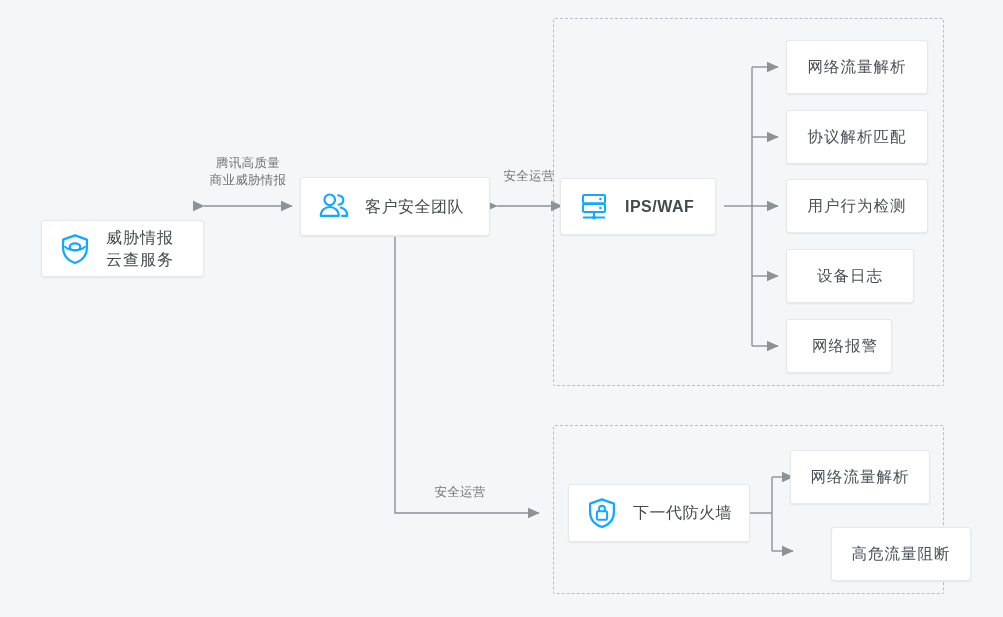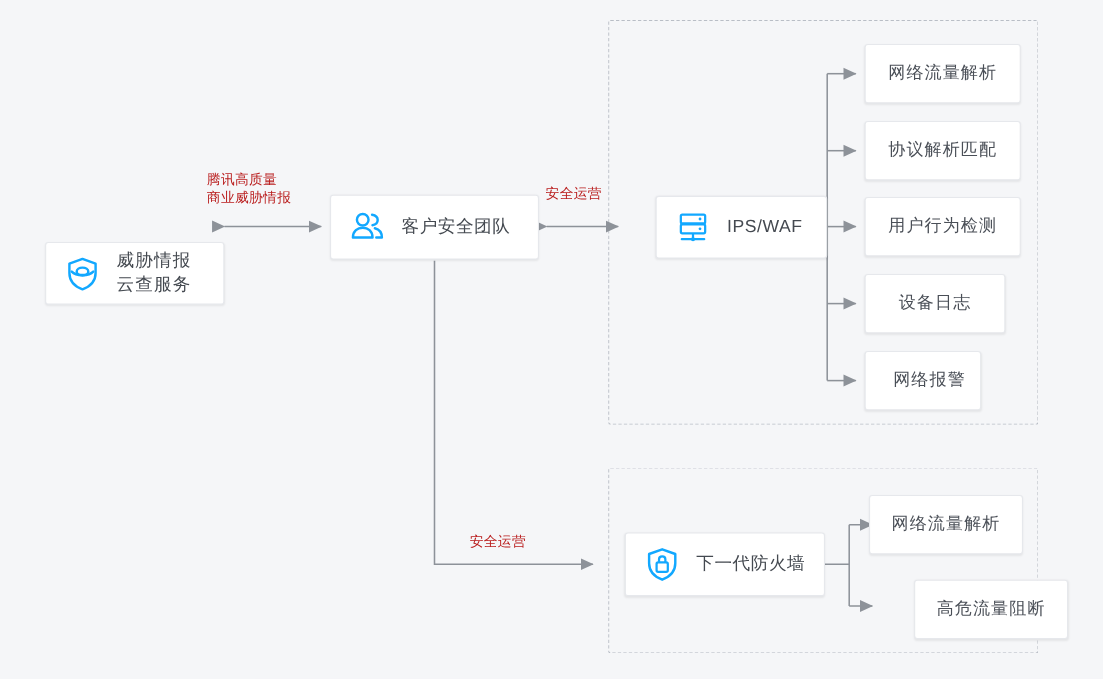--- a/index.html
+++ b/index.html
@@ -62,24 +62,24 @@
     text-align: left;
     letter-spacing: 1px;
   }
   .leaf .node-label {
     font-size: 15.5px;
     letter-spacing: 1px;
     color: #4a4f57;
   }
   .edge-label {
     position: absolute;
-    color: #b91c1c;
+    color: #737373;
     font-size: 12.5px;
     line-height: 17px;
-    text-align: left;
+    text-align: center;
     white-space: pre-line;
     letter-spacing: 0.3px;
   }
   .group-box {
     position: absolute;
     border: 1px dashed #b9bec6;
     border-radius: 2px;
     box-sizing: border-box;
     background: transparent;
   }
@@ -140,21 +140,21 @@
   <div class="node with-icon" style="left:300px; top:177px; width:190px; height:59px;">
     <svg class="node-icon" viewBox="0 0 40 40">
       <circle cx="15" cy="11.5" r="6.2" fill="none" stroke="#12a8ff" stroke-width="2.6"></circle>
       <path d="M4.5 30.5 C4.5 23.5 9.5 20 15 20 C20.5 20 25.5 23.5 25.5 30.5 Z" fill="none" stroke="#12a8ff" stroke-width="2.6" stroke-linejoin="round"></path>
       <path d="M25 6.2 C28.6 6.8 31 9 31 11.8 C31 14.6 28.8 16.8 25.4 17.3" fill="none" stroke="#12a8ff" stroke-width="2.6" stroke-linecap="round"></path>
       <path d="M28 20.6 C32.5 21.8 35.5 25.2 35.5 30.5 L29.5 30.5" fill="none" stroke="#12a8ff" stroke-width="2.6" stroke-linecap="round" stroke-linejoin="round"></path>
     </svg>
     <div class="node-label">客户安全团队</div>
   </div>
 
-  <div class="node with-icon" style="left:596px; top:178px; width:156px; height:57px;">
+  <div class="node with-icon" style="left:560px; top:178px; width:156px; height:57px;font-weight:bold;">
     <svg class="node-icon" viewBox="0 0 40 40">
       <rect x="7" y="6" width="26" height="9.5" rx="1.6" fill="none" stroke="#12a8ff" stroke-width="2.4"></rect>
       <rect x="7" y="16.5" width="26" height="9.5" rx="1.6" fill="none" stroke="#12a8ff" stroke-width="2.4"></rect>
       <circle cx="27.5" cy="10.7" r="1.5" fill="#12a8ff"></circle>
       <circle cx="27.5" cy="21.2" r="1.5" fill="#12a8ff"></circle>
       <line x1="20" y1="26" x2="20" y2="32" stroke="#12a8ff" stroke-width="2.4"></line>
       <line x1="8" y1="32.3" x2="32" y2="32.3" stroke="#12a8ff" stroke-width="2.4" stroke-linecap="round"></line>
       <circle cx="20" cy="32.3" r="2.2" fill="#12a8ff"></circle>
     </svg>
     <div class="node-label">IPS/WAF</div>

